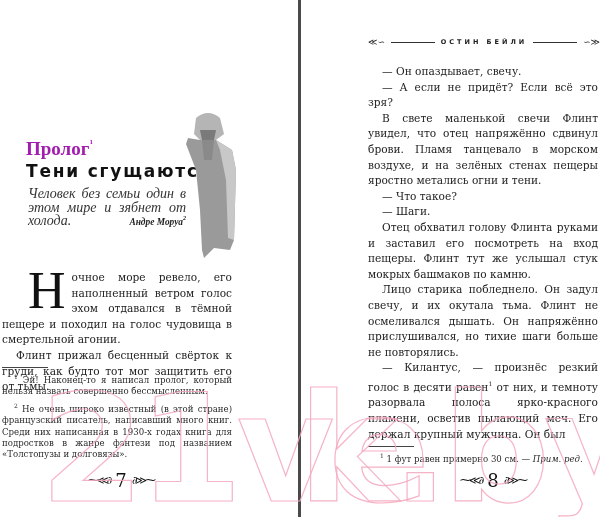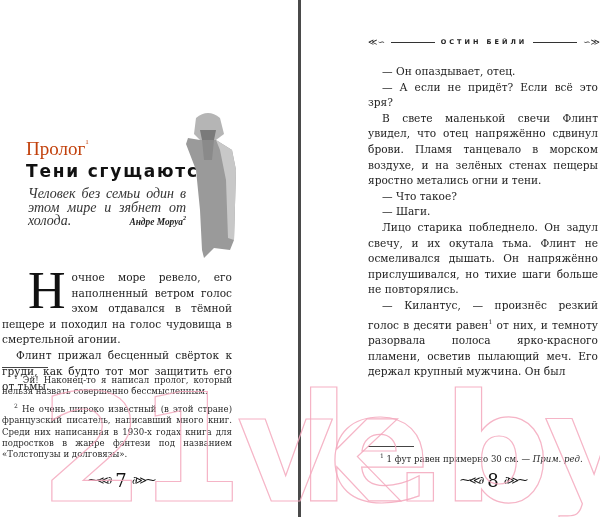--- a/index.html
+++ b/index.html
@@ -7,21 +7,21 @@
     width: 600px; height: 517px; position: relative; overflow: hidden;
     background: #ffffff; color: #1a1a1a;
     font-family: "DejaVu Serif", "Liberation Serif", serif;
   }
   .page { position: absolute; top: 0; height: 517px; background: #ffffff; }
   .page-left { left: 0; width: 298px; }
   .page-right { left: 302px; width: 298px; }
   .spine { position: absolute; left: 298px; top: 0; width: 3px; height: 517px; background: #4a4a4a; }
 
   
-  .chapter-label { position: absolute; left: 26px; top: 138px; font-family: "Liberation Serif", serif; font-size: 19px; color: #c2410c; }
+  .chapter-label { position: absolute; left: 26px; top: 138px; font-family: "Liberation Serif", serif; font-size: 19px; color: #a21caf; font-weight: bold; }
   .chapter-label sup { font-size: 7px; vertical-align: 11px; }
   .chapter-title { position: absolute; left: 26px; top: 161px; font-family: "DejaVu Sans", sans-serif; font-weight: bold; font-size: 17px; letter-spacing: 1.8px; color: #111; }
   .epigraph { position: absolute; left: 28px; top: 187px; width: 158px; font-family: "Liberation Serif", serif; font-style: italic; font-weight: normal; font-size: 14px; line-height: 13.5px; color: #333; text-align: justify; }
   .epigraph-author { position: absolute; left: 28px; top: 215px; width: 158px; text-align: right; font-family: "Liberation Serif", serif; font-style: italic; font-weight: bold; font-size: 9.4px; color: #222; }
   .epigraph-author sup { font-size: 6px; vertical-align: 5px; }
   .figure { position: absolute; left: 174px; top: 110px; width: 70px; height: 150px; }
 
   .body-text { position: absolute; font-size: 10.6px; line-height: 15.6px; color: #222; text-align: justify; }
   .left-body { left: 2px; top: 270px; width: 230px; }
   .dropcap { float: left; font-family: "Liberation Serif", serif; font-size: 52px; line-height: 38px; margin: 2px 6px 0 26px; color: #111; }
@@ -95,25 +95,26 @@
 
 <div class="running-head">
   <span class="orn">≪∽</span>
   <span class="line"></span>
   <span class="txt">ОСТИН БЕЙЛИ</span>
   <span class="line"></span>
   <span class="orn">∽≫</span>
 </div>
 
 <div class="body-text right-body">
-  <p class="para">— Он опаздывает, отец.</p>
+  <p class="para">— Он опаздывает, свечу.</p>
   <p class="para">— А если не придёт? Если всё это зря?</p>
   <p class="para">В свете маленькой свечи Флинт увидел, что отец напряжённо сдвинул брови. Пламя танцевало в морском воздухе, и на зелёных стенах пещеры яростно метались огни и тени.</p>
   <p class="para">— Что такое?</p>
   <p class="para">— Шаги.</p>
+  <p class="para">Отец обхватил голову Флинта руками и заставил его посмотреть на вход пещеры. Флинт тут же услышал стук мокрых башмаков по камню.</p>
   <p class="para">Лицо старика побледнело. Он задул свечу, и их окутала тьма. Флинт не осмеливался дышать. Он напряжённо прислушивался, но тихие шаги больше не повторялись.</p>
   <p class="para"><span>— Килантус, — произнёс резкий голос в десяти равен</span><sup style="font-size:6px;vertical-align:5px;">1</sup> <span>от них, и темноту разорвала полоса ярко-красного пламени, осветив пылающий меч. Его держал крупный мужчина. Он был</span></p>
 </div>
 
 <div class="fn-rule" style="left:368px; top:446px;"></div>
 <div class="footnotes right-fn">
   <p><sup>1</sup> <span>1 фут равен примерно 30 см. — </span><i>Прим. ред.</i></p>
 </div>
 
 <div class="folio folio-right">

